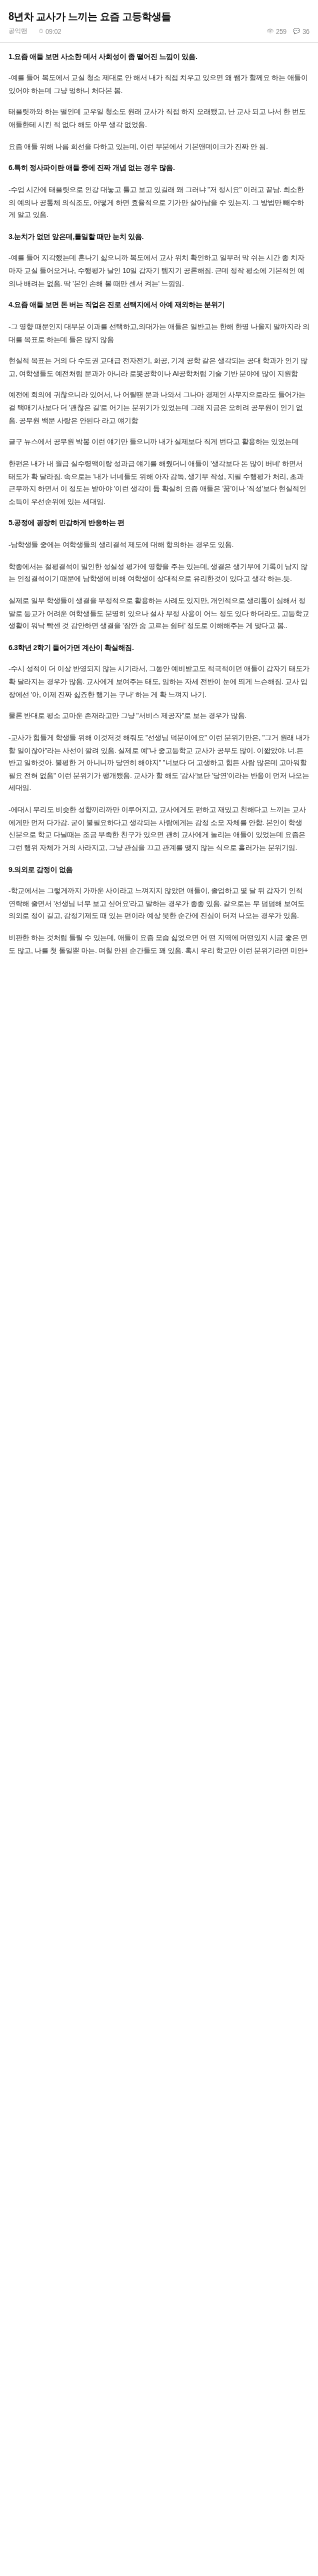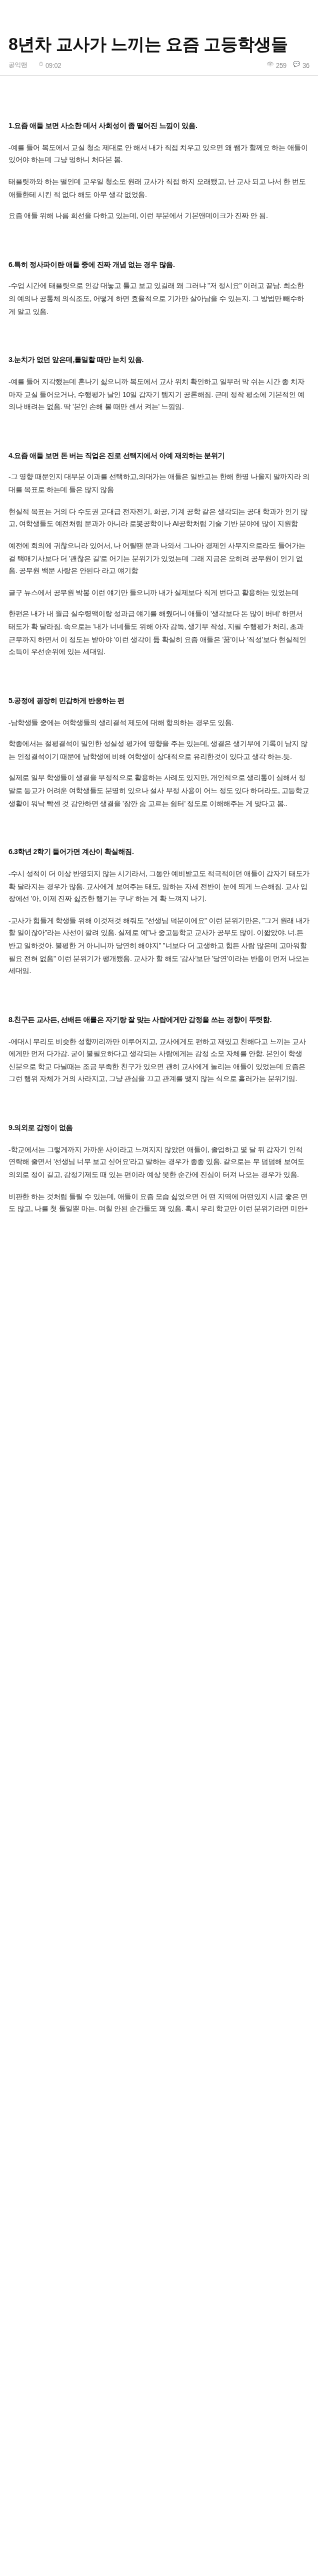--- a/index.html
+++ b/index.html
@@ -15,27 +15,26 @@
     color: #1a1a1a;
     -webkit-font-smoothing: antialiased;
   }
   .page {
     width: 318px;
     background: #ffffff;
     padding: 0;
   }
   
   .post-title {
-    font-size: 17px;
+    font-size: 10px;
     font-weight: bold;
     line-height: 1.35;
     color: #111111;
     padding: 9.5px 8.5px 3.2px 8.5px;
     letter-spacing: -0.2px;
-    margin-top: 24px;
   }
   .meta-row {
     display: flex;
     align-items: center;
     padding: 1.1px 8.5px 5.3px 8.5px;
     font-size: 6.4px;
     color: #8a8a8a;
   }
   .meta-author {
     color: #8a8a8a;
@@ -72,21 +71,20 @@
     letter-spacing: -0.2px;
   }
   .content p {
     margin: 0 0 9px 0;
     white-space: pre-wrap;
     word-break: break-all;
   }
   .content p.heading {
     font-weight: bold;
     color: #111111;
-    margin-top: 36px;
   }
 </style>
 </head>
 <body>
 
 <div class="page">
 
   <div class="post-title">8년차 교사가 느끼는 요즘 고등학생들</div>
 
   <div class="meta-row">
@@ -122,22 +120,22 @@
       <p class="body">현실적 목표는 거의 다 수도권 교대급 전자전기, 화공, 기계 공학 같은 생각되는 공대 학과가 인기 많고, 여학생들도 예전처럼 문과가 아니라 로봇공학이나 AI공학처럼 기술 기반 분야에 많이 지원함</p>
       <p class="body">예전에 회의에 귀찮으니라 있어서, 나 어릴땐 문과 나와서 그나마 경제인 사무지으로라도 들어가는 걸 택매기사보다 더 '괜찮은 길'로 어기는 분위기가 있었는데 그래 지금은 오히려 공무원이 인기 없음. 공무원 백문 사랑은 안된다 라고 얘기함</p>
       <p class="body">글구 뉴스에서 공무원 박봉 이런 얘기만 들으니까 내가 실제보다 직게 번다고 활용하는 있었는데</p>
       <p class="body">한편은 내가 내 월급 실수령액이랑 성과급 얘기를 해줬더니 애들이 '생각보다 돈 많이 버네' 하면서 태도가 확 달라짐. 속으로는 '내가 너네들도 위해 아자 감독, 생기부 작성, 지필 수행평가 처리, 초과근무까지 하면서 이 정도는 받아야 '이런 생각이 듦 확실히 요즘 애들은 '꿈'이나 '직성'보다 현실적인 소득이 우선순위에 있는 세대임.</p>
       <p class="heading">5.공정에 굉장히 민감하게 반응하는 편</p>
       <p class="body">-남학생들 중에는 여학생들의 생리결석 제도에 대해 항의하는 경우도 있음.</p>
       <p class="body">학종에서는 절평결석이 밀인한 성실성 평가에 영향을 주는 있는데, 생결은 생기부에 기록이 남지 않는 인정결석이기 때문에 남학생에 비해 여학생이 상대적으로 유리한것이 있다고 생각 하는.듯.</p>
       <p class="body">실제로 일부 학생들이 생결을 부정적으로 활용하는 사례도 있지만, 개인적으로 생리통이 심해서 정말로 등교가 어려운 여학생들도 분명히 있으나 설사 부정 사용이 어느 정도 있다 하더라도, 고등학교 생활이 워낙 빡센 것 감안하면 생결을 '잠깐 숨 고르는 쉼터' 정도로 이해해주는 게 맞다고 봄..</p>
       <p class="heading">6.3학년 2학기 들어가면 계산이 확실해짐.</p>
       <p class="body">-수시 성적이 더 이상 반영되지 않는 시기라서, 그동안 예비받고도 적극적이던 애들이 갑자기 태도가 확 달라지는 경우가 많음. 교사에게 보여주는 태도, 임하는 자세 전반이 눈에 띄게 느슨해짐. 교사 입장에선 '아, 이제 진짜 싫죠한 행기는 구나' 하는 게 확 느껴지 나기.</p>
+      <p class="body">물론 반대로 평소 고마운 존재라고만 그냥 "서비스 제공자"로 보는 경우가 많음.</p>
       <p class="body">-교사가 힘들게 학생들 위해 이것저것 해줘도 "선생님 덕분이에요" 이런 분위기만은, "그거 원래 내가 할 일이잖아"라는 사선이 깔려 있음. 실제로 예"나 중고등학교 교사가 공부도 많이. 이짧았야. 너.든 반고 일하것아. 불평한 거 아니니까 당연히 해야지" "너보다 더 고생하고 힘든 사람 많은데 고마워할 필요 전혀 없음" 이런 분위기가 팽개됐음. 교사가 할 해도 '감사'보단 '당연'이라는 반응이 먼저 나오는 세대임.</p>
-      <p class="heading">8.친구든 교사든, 선배든 애를은 자기랑 잘 맞는 사람에게만 감정을 쓰는 경향이 뚜렷함.</p>
       <p class="body">-에대시 무리도 비슷한 성향끼리까만 이루어지고, 교사에게도 편하고 재밌고 친해다고 느끼는 교사에게만 먼저 다가감. 굳이 불필요하다고 생각되는 사람에게는 감정 소모 자체를 안함. 본인이 학생 신분으로 학교 다닐때는 조금 부족한 친구가 있으면 괜히 교사에게 놀리는 애들이 있었는데 요즘은 그런 행위 자체가 거의 사라지고, 그냥 관심을 끄고 관계를 맺지 않는 식으로 흘러가는 분위기임.</p>
       <p class="heading">9.의외로 감정이 없음</p>
       <p class="body">-학교에서는 그렇게까지 가까운 사이라고 느껴지지 않았던 애들이, 졸업하고 몇 달 뒤 갑자기 인적 연락해 줄면서 '선생님 너무 보고 싶어요'라고 말하는 경우가 종종 있음. 같으로는 무 덤덤해 보여도 의외로 정이 길고, 감정기제도 때 있는 편이라 예상 못한 순간에 진심이 터져 나오는 경우가 있음.</p>
       <p class="body">비판한 하는 것처럼 들릴 수 있는데, 애들이 요즘 모습 싫었으면 어 떤 지역에 머떤있지 시금 좋은 면도 많고, 나를 첫 돌일뿐 마는. 며칠 안된 순간들도 꽤 있음. 혹시 우리 학교만 이런 분위기라면 미안+</p>
     </div>
 
 </div>
 
 
 </body></html>

